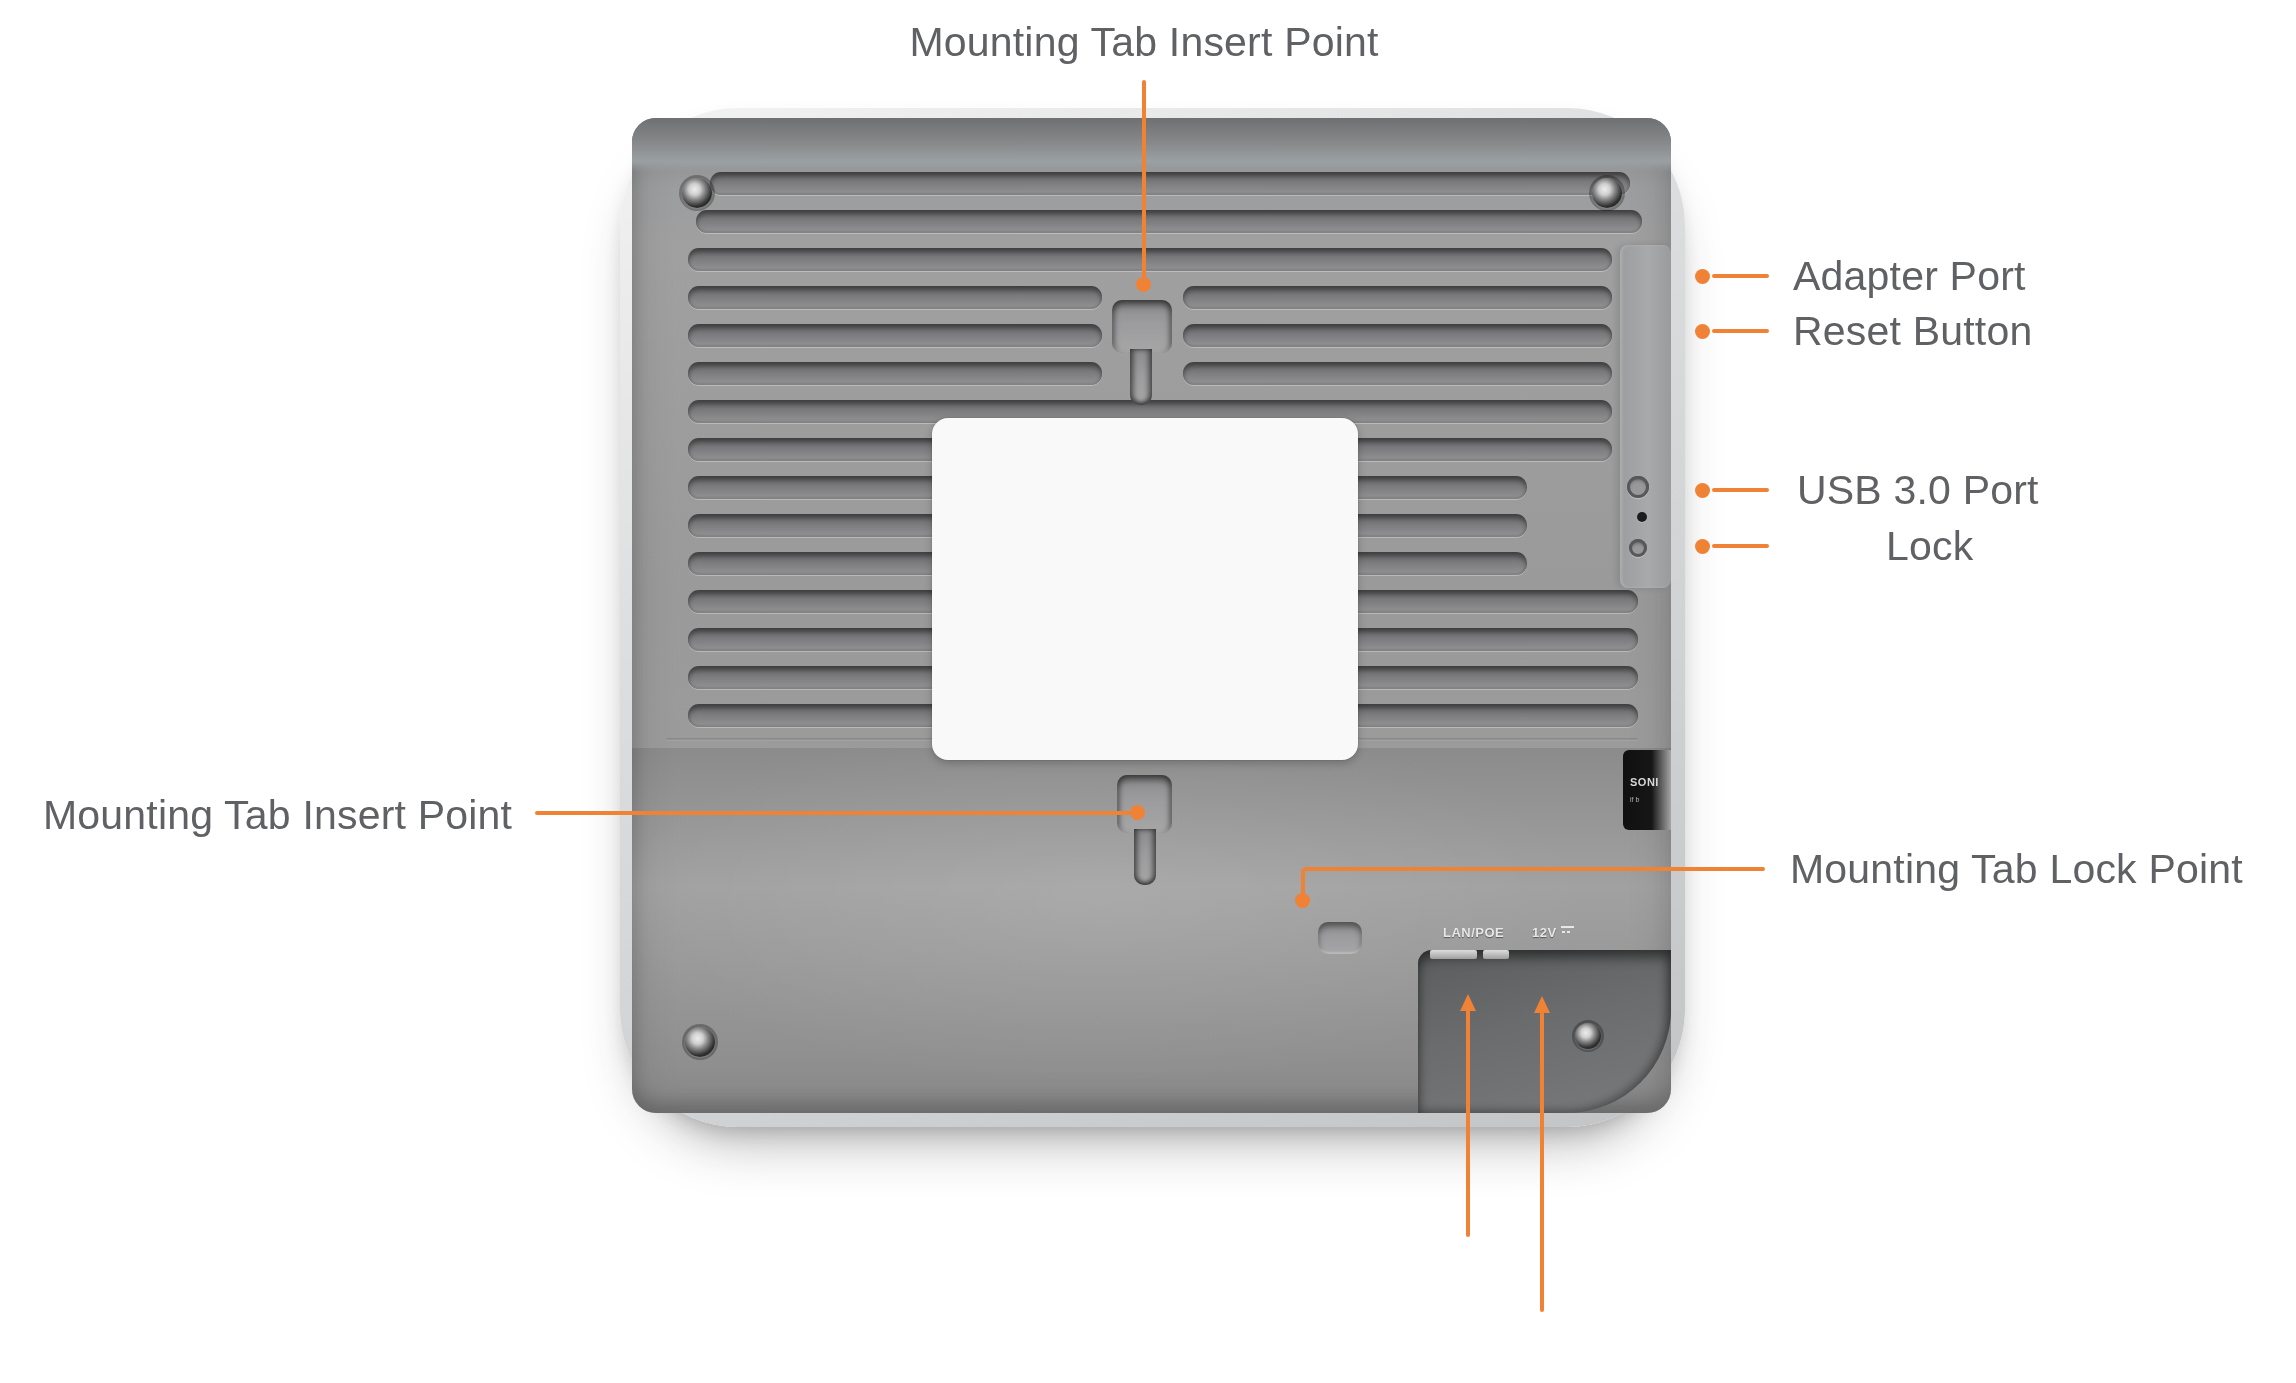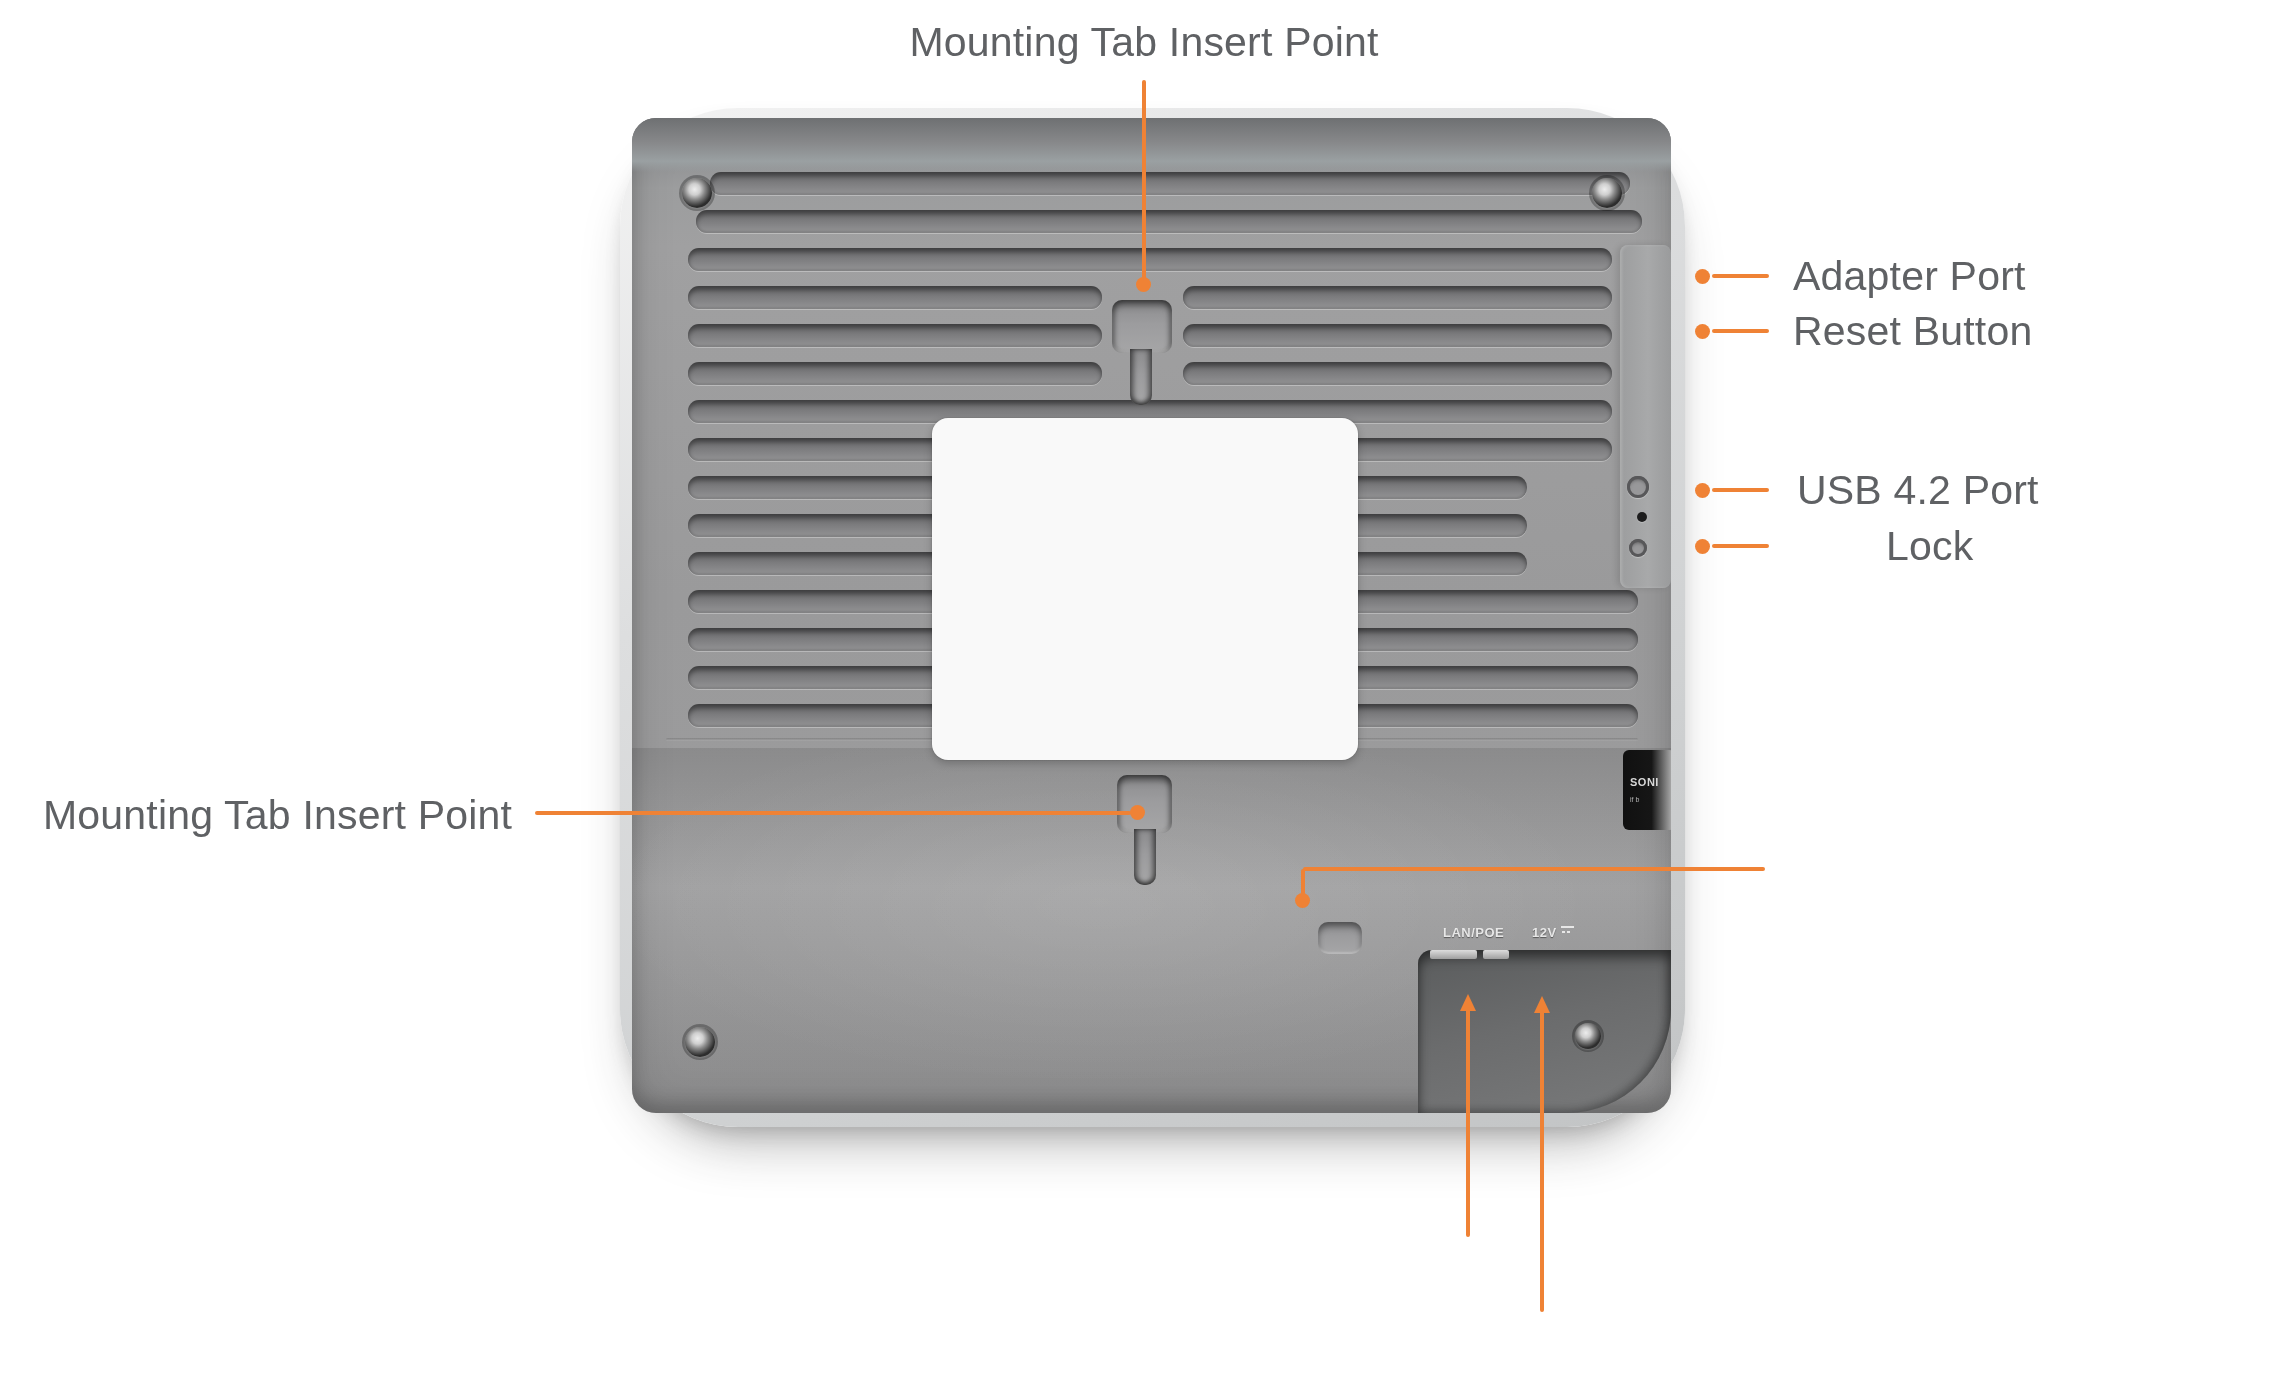--- a/index.html
+++ b/index.html
@@ -156,29 +156,30 @@
   <div class="co-dot" style="left:1695px;top:269px;"></div>
   <div class="co-line" style="left:1712px;top:274px;width:57px;height:4px;"></div>
   <div class="co-label" style="left:1793px;top:250px;">Adapter Port</div>
 
   <div class="co-dot" style="left:1695px;top:324px;"></div>
   <div class="co-line" style="left:1712px;top:329px;width:57px;height:4px;"></div>
   <div class="co-label" style="left:1793px;top:305px;">Reset Button</div>
 
   <div class="co-dot" style="left:1695px;top:483px;"></div>
   <div class="co-line" style="left:1712px;top:488px;width:57px;height:4px;"></div>
-  <div class="co-label" style="left:1797px;top:464px;">USB 4.2 Port</div>
+  <div class="co-label" style="left:1797px;top:464px;">USB 3.0 Port</div>
 
   <div class="co-dot" style="left:1695px;top:539px;"></div>
   <div class="co-line" style="left:1712px;top:544px;width:57px;height:4px;"></div>
   <div class="co-label" style="left:1886px;top:520px;">Lock</div>
 
   <div class="co-line" style="left:1303px;top:867px;width:462px;height:4px;"></div>
   <div class="co-line" style="left:1301px;top:869px;width:4px;height:26px;"></div>
   <div class="co-dot" style="left:1295px;top:893px;"></div>
+  <div class="co-label" style="left:1790px;top:843px;">Mounting Tab Lock Point</div>
 
   <div class="co-arrow-up" style="left:1460px;top:994px;"></div>
   <div class="co-line" style="left:1466px;top:1009px;width:4px;height:228px;"></div>
 
   <div class="co-arrow-up" style="left:1534px;top:996px;"></div>
   <div class="co-line" style="left:1540px;top:1011px;width:4px;height:301px;"></div>
 
 </div>
 
 </body></html>

